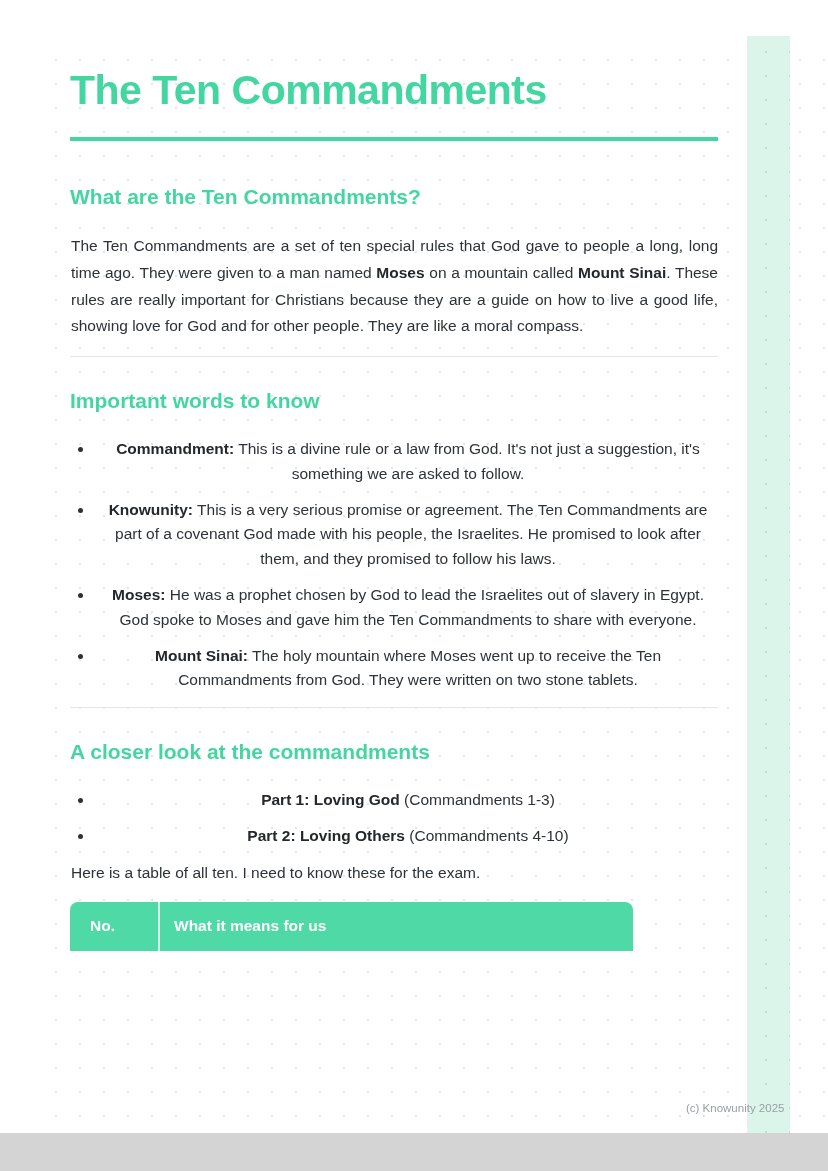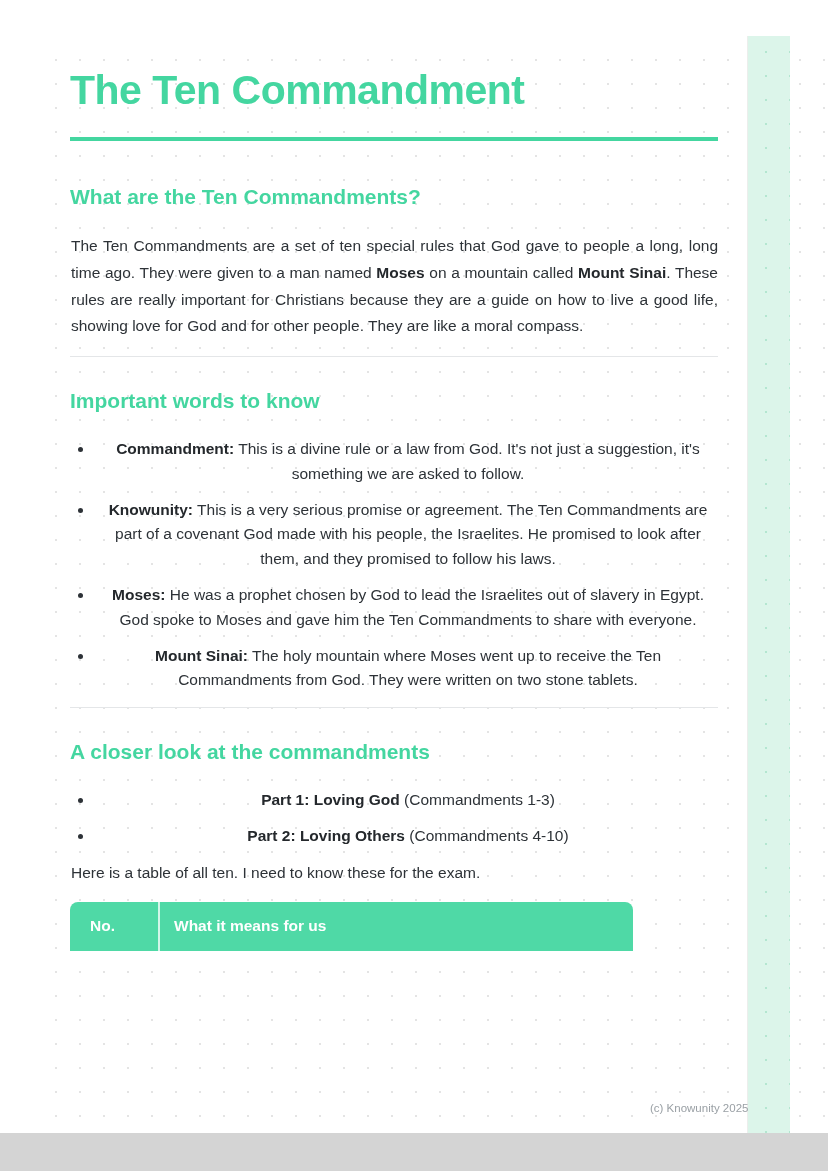--- a/index.html
+++ b/index.html
@@ -102,21 +102,21 @@
     padding: 15px 14px;
     box-sizing: border-box;
     line-height: 1.2;
   }
   .th-no   { width: 88px; padding-left: 20px; }
   .th-cmd  { width: 174px; border-left: 2px solid rgba(255,255,255,0.75); }
   .th-mean { flex: 1; border-left: 2px solid rgba(255,255,255,0.75); }
 
   .footer {
     position: absolute;
-    left: 650px;
+    left: 686px;
     top: 1102px;
     font-size: 11.5px;
     color: #9aa0a5;
     white-space: nowrap;
   }
 
   .bottom-band {
     position: absolute;
     left: 0; right: 0; bottom: 0;
     height: 38px;
@@ -126,21 +126,21 @@
 </head>
 <body>
 
 <div class="canvas">
 
   <div class="dots"></div>
   <div class="stripe"></div>
 
   <div class="content">
 
-    <h1 class="title">The Ten Commandment</h1>
+    <h1 class="title">The Ten Commandments</h1>
     <div class="rule"></div>
 
     <h2 class="section">What are the Ten Commandments?</h2>
     <p class="just"><span>The Ten Commandments are a set of ten special rules that God gave to people a long, long time ago. They were given to a man named </span><strong class="b">Moses</strong><span> on a mountain called </span><strong class="b">Mount Sinai</strong><span>. These rules are really important for Christians because they are a guide on how to live a good life, showing love for God and for other people. They are like a moral compass.</span></p>
 
     <hr class="div">
 
     <h2 class="section">Important words to know</h2>
     <ul class="bullets">
       <li><strong class="b">Commandment:</strong><span> This is a divine rule or a law from God. It's not just a suggestion, it's something we are asked to follow.</span></li>

